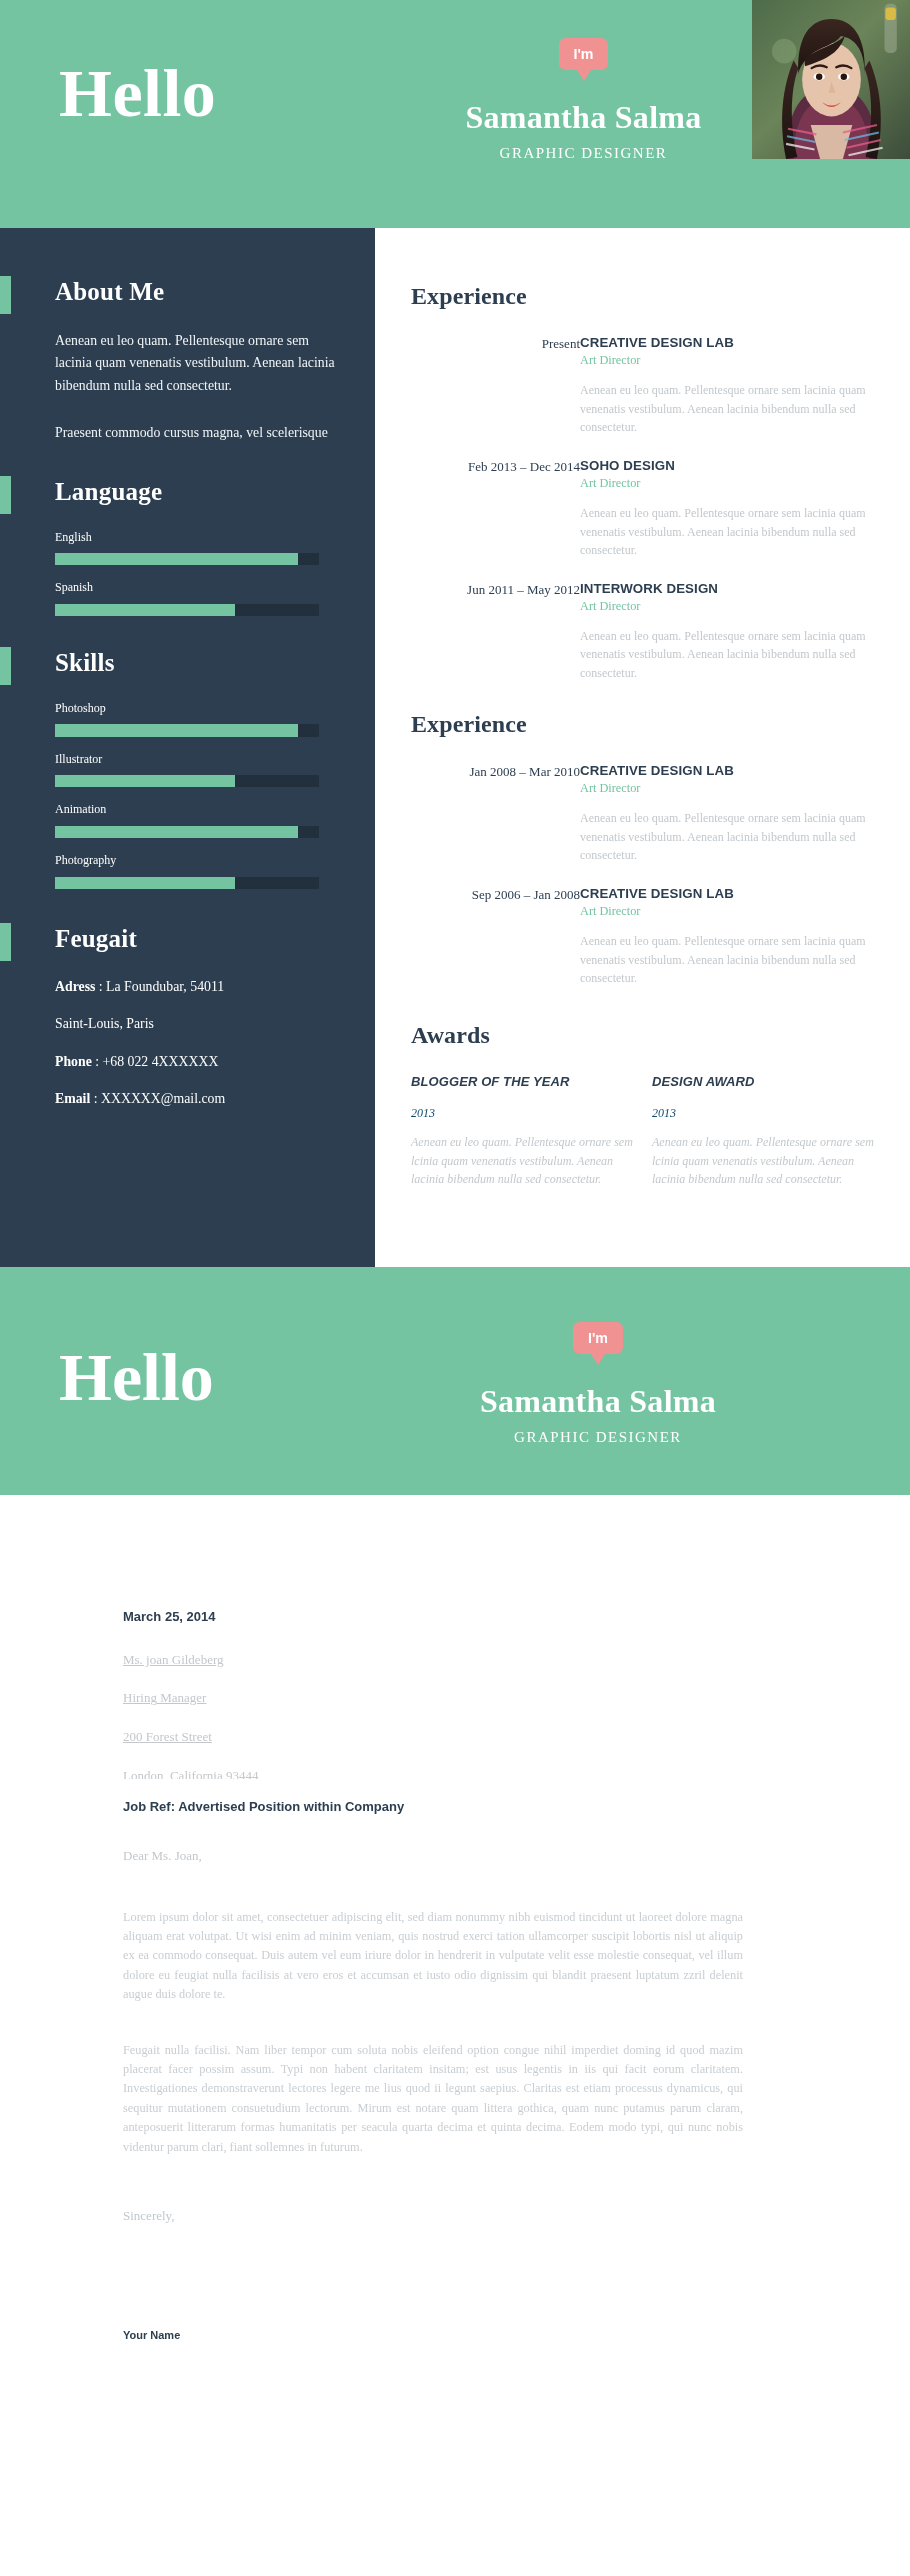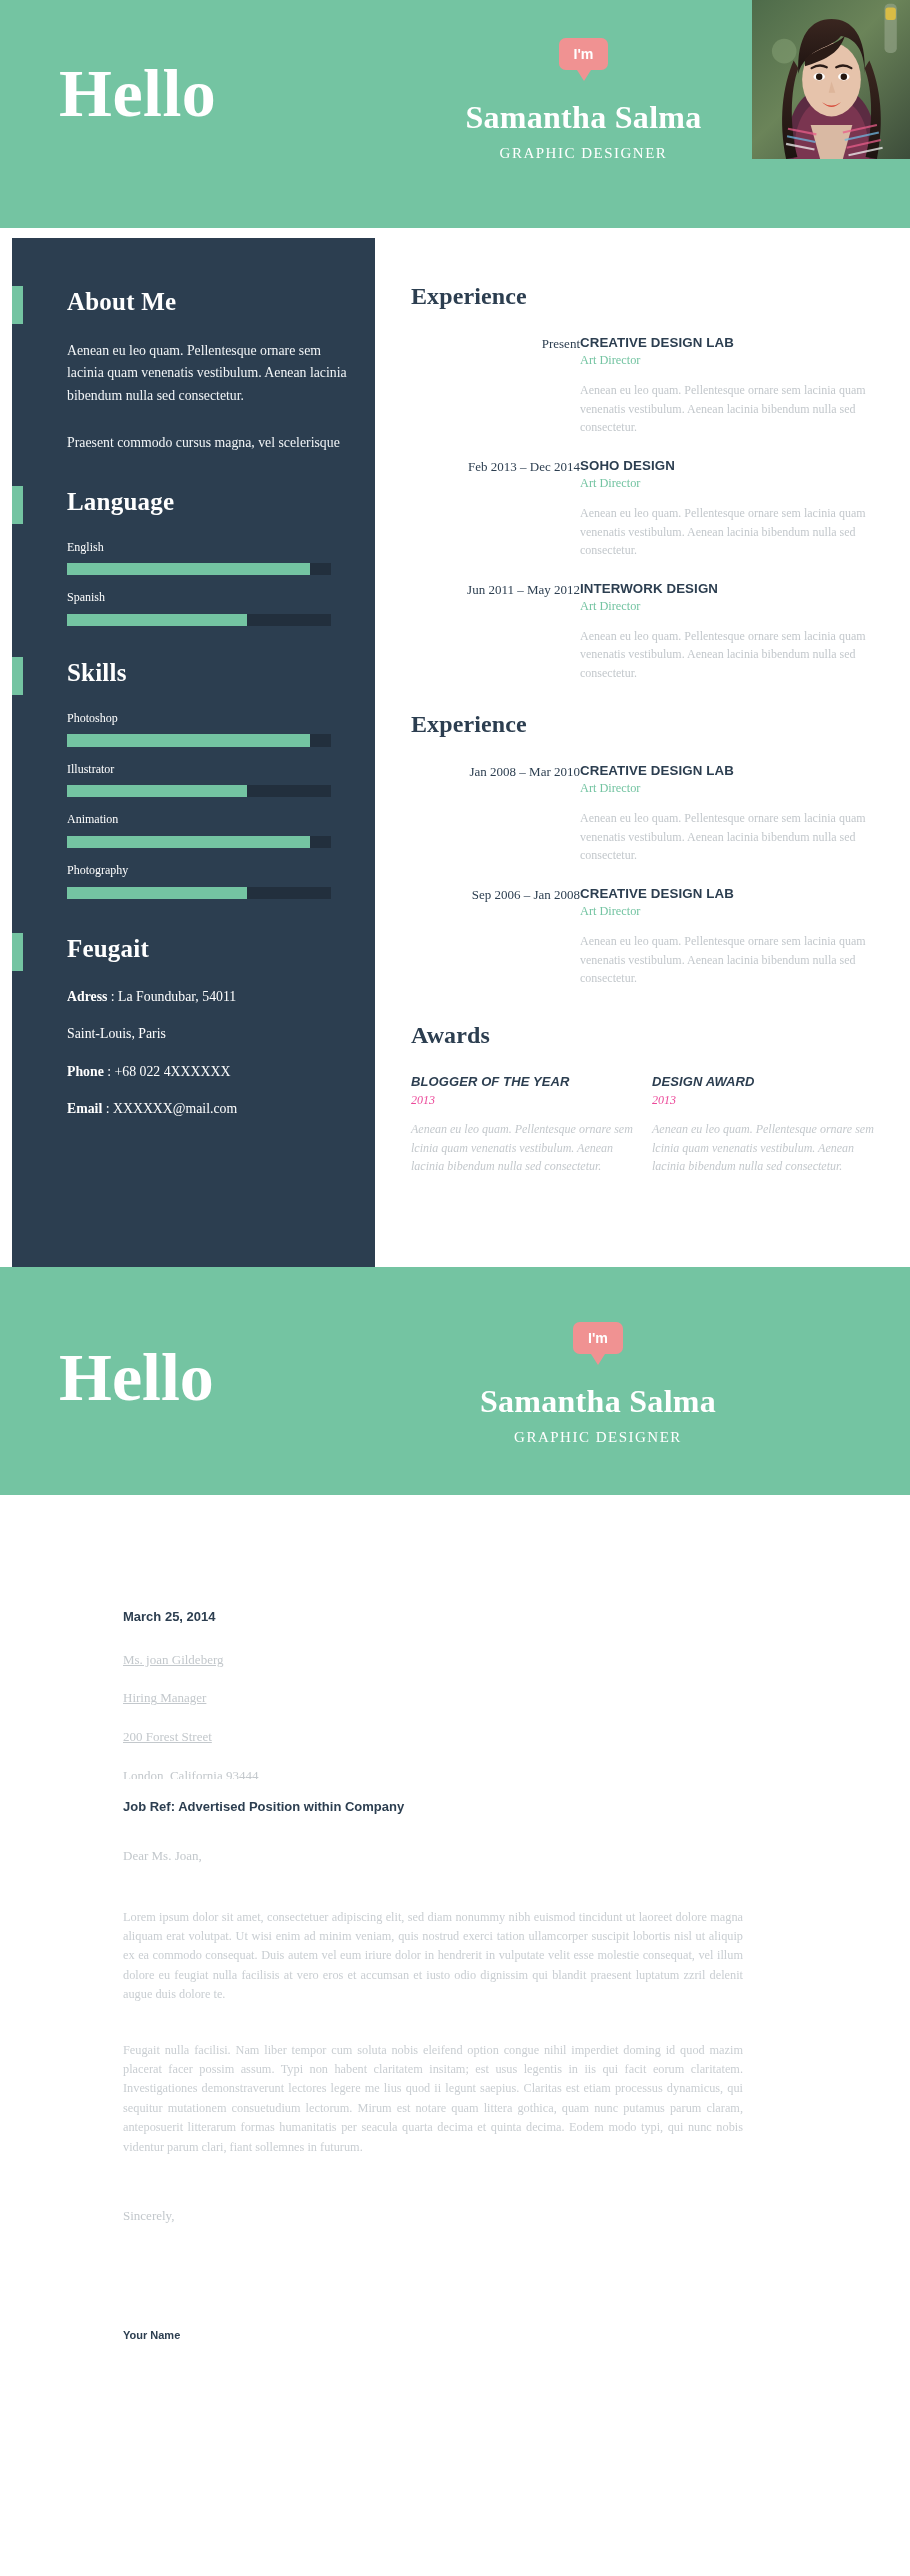--- a/index.html
+++ b/index.html
@@ -66,25 +66,24 @@
     position:absolute; right:0px; top:0px;
     width:159px; height:159px;
     overflow:hidden;
     background:#3a2b30;
   }
   .hero-photo svg { display:block; width:159px; height:159px; }
 
   
   .cols { position:relative; width:911px; background:#ffffff; }
   .sidebar {
-    position:absolute; left:0; top:10px;
+    position:absolute; left:0; top:0;
     width:375px; min-height:1039px;
     background:#2c3e50;
     color:#ffffff;
-    margin-left:12px;
   }
   .sidebar-inner { padding:46px 0 0 0; }
 
   .side-block { position:relative; margin-bottom:1.9px; }
   .side-head {
     position:relative;
     padding-left:55px;
     margin-bottom:21px;
   }
   .side-head .accent {
@@ -149,21 +148,21 @@
     font-size:12px; line-height:1.55; color:#c3c8cc;
     margin-top:13.3px;
   }
   .awards-wrap { display:flex; gap:18px; margin-top:3.8px;font-style:italic; }
   .award { flex:1 1 0; }
   .award-title {
     font-family:"Liberation Sans", sans-serif;
     font-size:13px; font-weight:bold; color:#2c3e50;
     letter-spacing:0.1px;
   }
-  .award-year { font-size:12px; color:#ec4899; margin-top:4px; }
+  .award-year { font-size:12px; color:#0c4a6e; margin-top:17px; }
   .award-desc { font-size:12px; line-height:1.55; color:#c3c8cc; margin-top:12.3px; }
 
   
   .hero2 {
     position:relative;
     width:911px; height:228px;
     background:#74c4a2;
     overflow:hidden;
   }
   .hero2-hello {

